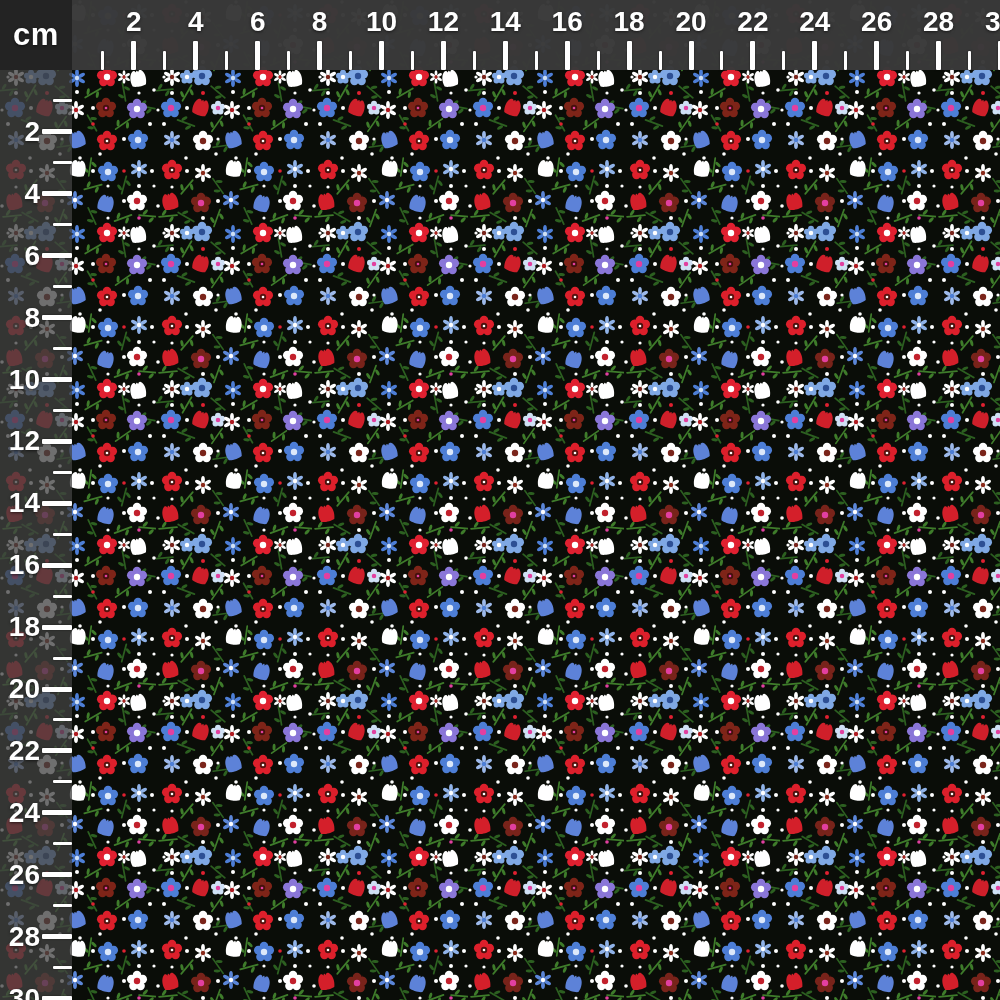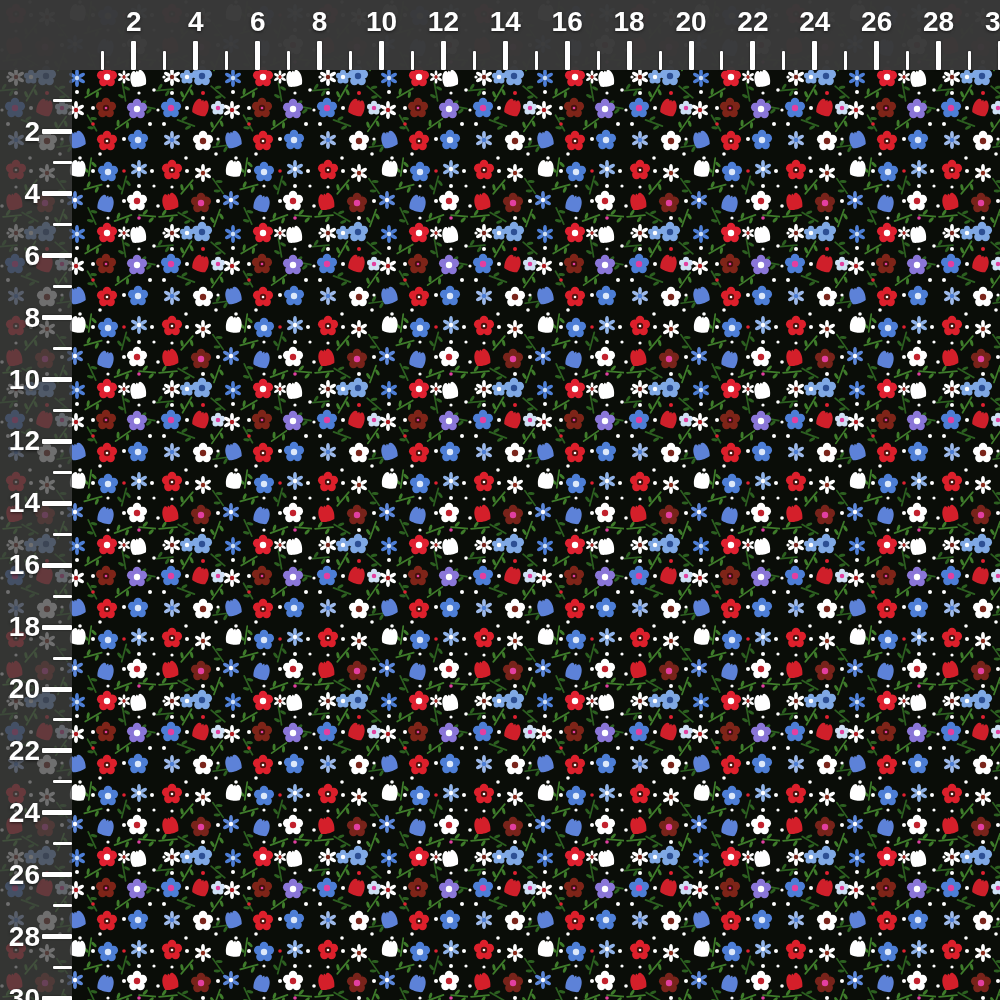--- a/index.html
+++ b/index.html
@@ -463,20 +463,23 @@
             </g>
             <g transform="translate(77,139) rotate(-18) scale(1.25)">
               <path d="M-5.4,6 C-7,1.5 -6.2,-3.2 -4,-5.4 C-2.6,-6.8 -1.4,-6 -0.9,-4.6 C-0.4,-6.4 0.4,-6.4 0.9,-4.6 C1.4,-6 2.6,-6.8 4,-5.4 C6.2,-3.2 7,1.5 5.4,6 C3,7.2 -3,7.2 -5.4,6 Z" fill="#5d82d8"></path>
             </g>
           </pattern>
         </defs>
         <rect width="1000" height="1000" fill="url(#tile)"></rect>
       </svg></div>
   <div class="strip-top"></div>
   <div class="strip-left"></div>
+  <div class="corner">
+    <span>cm</span>
+  </div>
   <div id="ruler-layer">
       <div class="tick" style="left: 101.45px; top: 51px; width: 3px; height: 19px;"></div>
       <div class="tick" style="left: 53px; top: 99.45px; width: 19px; height: 3px;"></div>
       <div class="tick" style="left: 131.4px; top: 41px; width: 5px; height: 29px;"></div>
       <div class="tick" style="left: 42px; top: 129.4px; width: 30px; height: 5px;"></div>
       <div class="tick" style="left: 163.35px; top: 51px; width: 3px; height: 19px;"></div>
       <div class="tick" style="left: 53px; top: 161.35px; width: 19px; height: 3px;"></div>
       <div class="tick" style="left: 193.3px; top: 41px; width: 5px; height: 29px;"></div>
       <div class="tick" style="left: 42px; top: 191.3px; width: 30px; height: 5px;"></div>
       <div class="tick" style="left: 225.25px; top: 51px; width: 3px; height: 19px;"></div>

